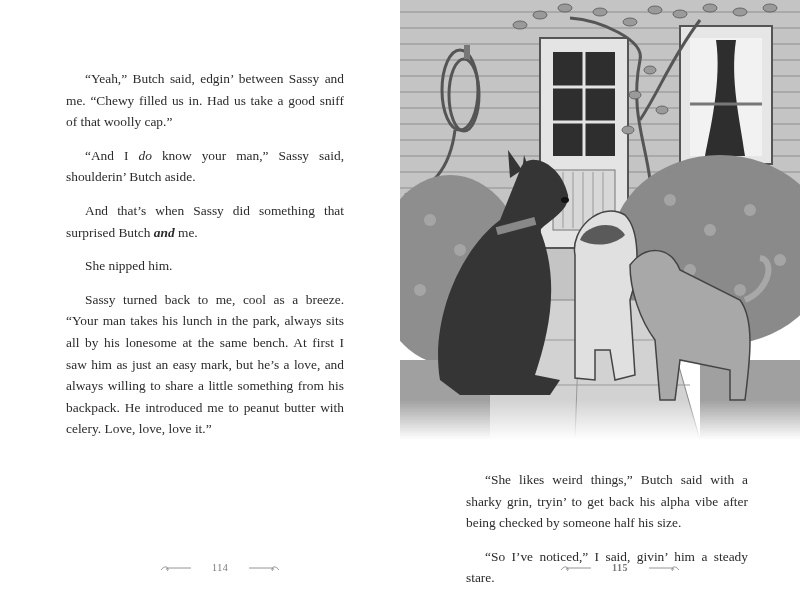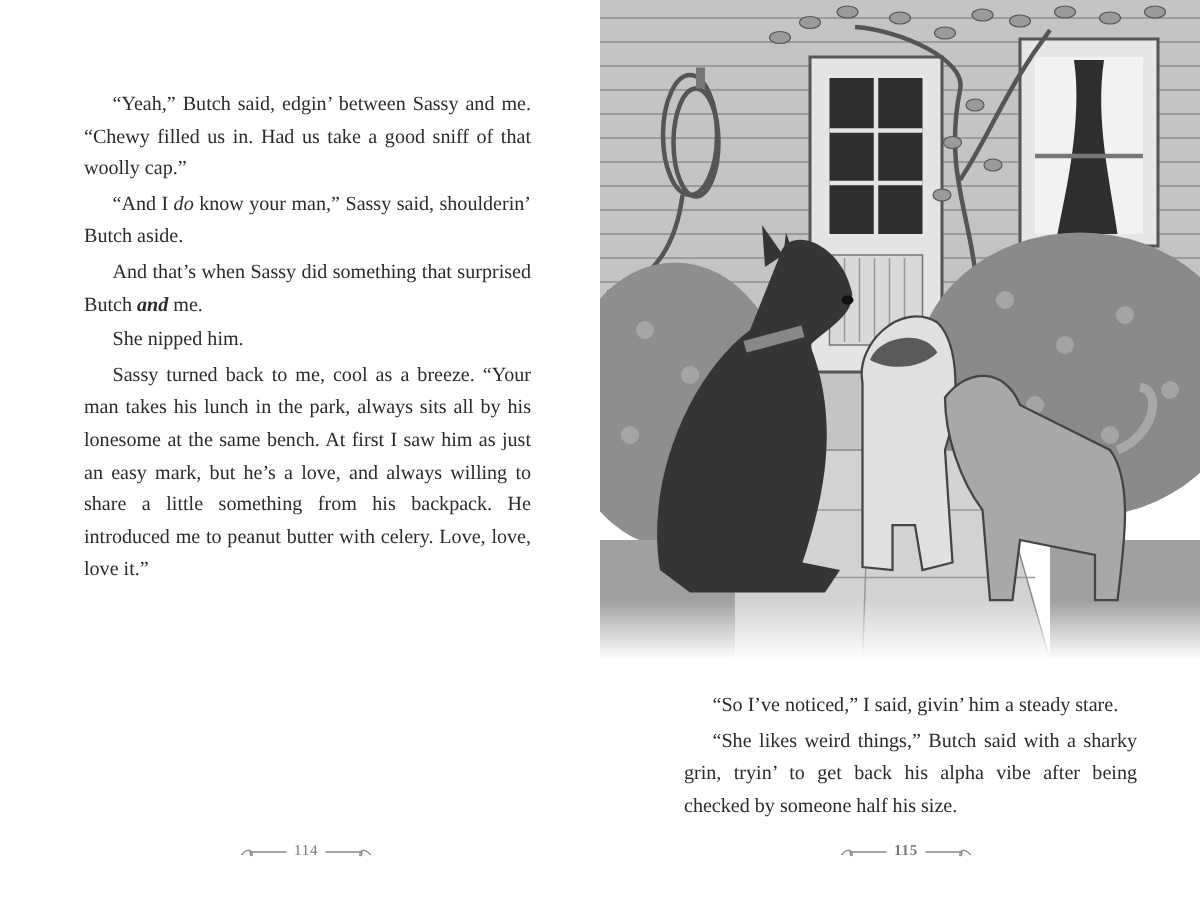--- a/index.html
+++ b/index.html
@@ -14,25 +14,25 @@
   .page-left { left: 0; width: 400px; }
   .page-right { left: 400px; width: 400px; }
   .text-block {
     position: absolute;
     font-size: 13.4px;
     line-height: 21.6px;
     text-align: justify;
   }
   .page-left .text-block { left: 54px; top: 56px; width: 302px; }
   .page-right .text-block { left: 54px; top: 457px; width: 306px; }
-  .para { margin: 2px; text-indent: 19px; }
+  .para { margin: 12px; text-indent: 19px; }
   .folio {
     position: absolute; top: 562px;
     font-size: 10px; color: #777;
-    display: flex; align-items: center; gap: 4px;
+    display: flex; align-items: center; gap: 20px;
     letter-spacing: 0.5px;
   }
   .page-left .folio { left: 160px; }
   .page-right .folio { left: 160px; font-weight: bold; }
   .flourish { width: 32px; height: 10px; display: block; }
   .illustration {
     position: absolute; left: 0; top: 0; width: 400px; height: 440px;
     overflow: hidden;
   }
   .illustration svg { width: 400px; height: 440px; display: block; }
@@ -175,22 +175,22 @@
         <linearGradient id="fade" x1="0" y1="0" x2="0" y2="1">
           <stop offset="0" stop-color="#fff" stop-opacity="0"></stop>
           <stop offset="1" stop-color="#fff" stop-opacity="1"></stop>
         </linearGradient>
       </defs>
       <rect x="0" y="400" width="400" height="40" fill="url(#fade)"></rect>
     </svg>
   </div>
 
   <div class="text-block">
+    <p class="para"><span>“She likes weird things,” Butch said with a sharky grin, tryin’ to get back his alpha vibe after being checked by someone half his size.</span></p>
     <p class="para"><span>“So I’ve noticed,” I said, givin’ him a steady stare.</span></p>
-    <p class="para"><span>“She likes weird things,” Butch said with a sharky grin, tryin’ to get back his alpha vibe after being checked by someone half his size.</span></p>
   </div>
   <div class="folio">
     <svg class="flourish" viewBox="0 0 32 10">
         <path d="M1 7 C4 3, 7 3, 8 6 C9 8, 6 8, 7 5 L31 5" fill="none" stroke="#888" stroke-width="0.9"></path>
       </svg>
     <span>115</span>
     <svg class="flourish" viewBox="0 0 32 10">
         <path d="M1 5 L25 5 C26 8, 23 8, 24 6 C25 3, 28 3, 31 7" fill="none" stroke="#888" stroke-width="0.9"></path>
       </svg>
   </div>

